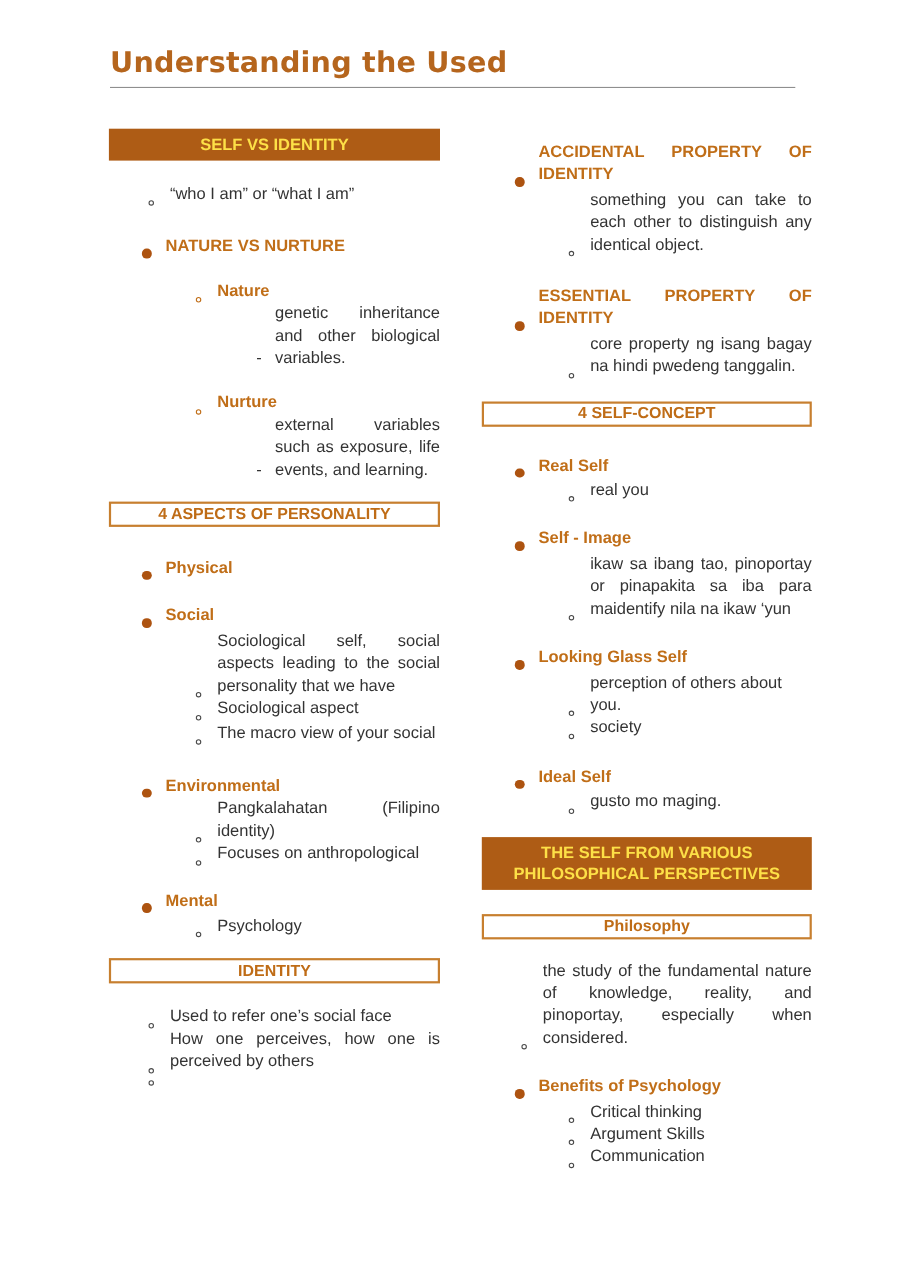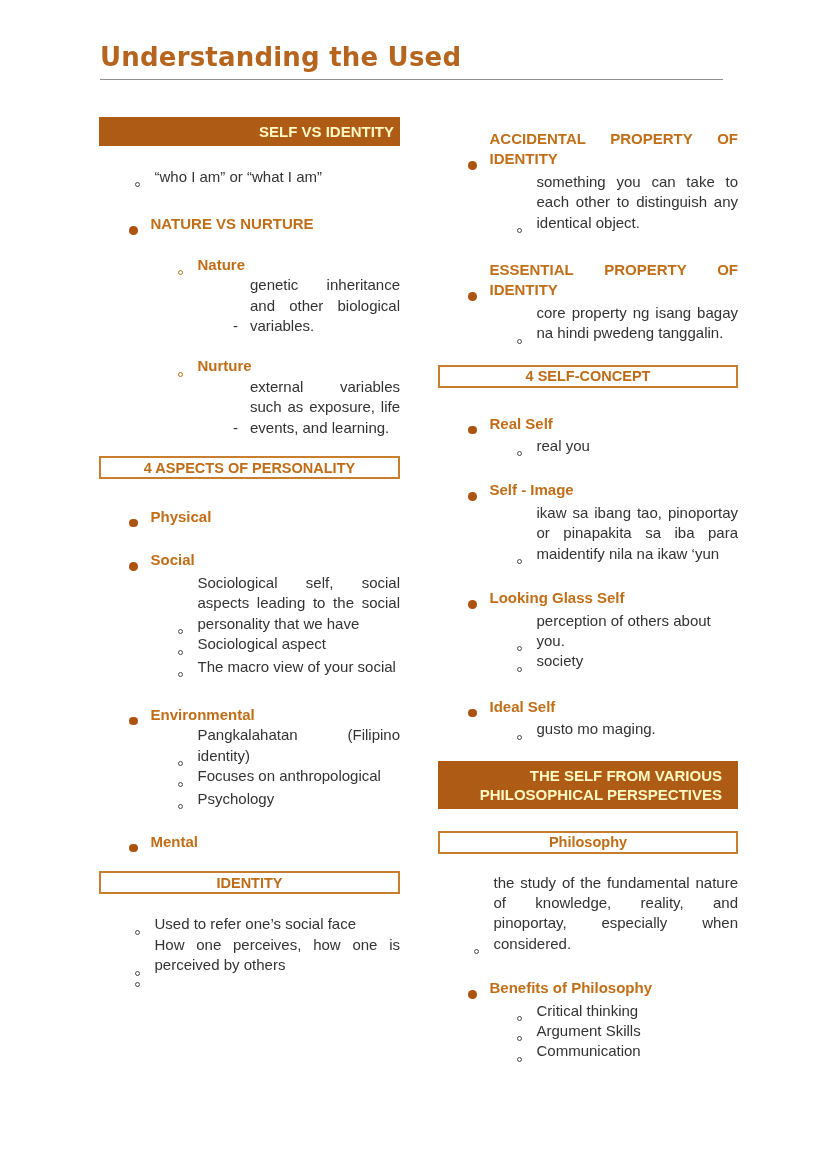--- a/index.html
+++ b/index.html
@@ -28,25 +28,25 @@
   }
 
   
   .cols { display: flex; margin-left: 99px; margin-top: 37px; }
   .col-left  { width: 301px; }
   .col-right { width: 300px; margin-left: 38px; }
 
   
   .banner {
     background: #ae5c15;
-    color: #fef9c3;
+    color: #fde047;
     font-weight: bold;
     font-size: 15px;
     line-height: 19px;
-    text-align: right;
+    text-align: center;
     padding: 5px 6px;
   }
 
   
   .boxhead {
     border: 2px solid #c77f2f;
     color: #bf6c16;
     font-weight: bold;
     font-size: 14.5px;
     line-height: 16px;
@@ -166,30 +166,30 @@
       <div class="li in2 just">
         <span class="blt b-hg"></span>
         <span class="txt">Pangkalahatan (Filipino identity)</span>
       </div>
 
       <div class="li in2">
         <span class="blt b-hg"></span>
         <span class="txt">Focuses on anthropological</span>
       </div>
 
+      <div class="li in1" style="margin-top:23px">
+        <span class="blt b-filled"></span>
+        <span class="txt oh">Mental</span>
+      </div>
+
       <div class="li in2" style="margin-top:2px">
         <span class="blt b-hg"></span>
         <span class="txt">Psychology</span>
       </div>
 
-      <div class="li in1" style="margin-top:23px">
-        <span class="blt b-filled"></span>
-        <span class="txt oh">Mental</span>
-      </div>
-
       <div class="boxhead" style="margin-top:19px">IDENTITY</div>
 
       <div class="li ing" style="margin-top:20px">
         <span class="blt b-hg"></span>
         <span class="txt">Used to refer one’s social face</span>
       </div>
 
       <div class="li ing just">
         <span class="blt b-hg"></span>
         <span class="txt">How one perceives, how one is perceived by others</span>
@@ -274,21 +274,21 @@
 
       <div class="boxhead" style="margin-top:22px">Philosophy</div>
 
       <div class="li ing just" style="margin-top:19px">
         <span class="blt b-hg"></span>
         <span class="txt">the study of the fundamental nature of knowledge, reality, and pinoportay, especially when considered.</span>
       </div>
 
       <div class="li in1" style="margin-top:24px">
         <span class="blt b-filled"></span>
-        <span class="txt oh">Benefits of Philosophy</span>
+        <span class="txt oh">Benefits of Psychology</span>
       </div>
 
       <div class="li in2" style="margin-top:2px">
         <span class="blt b-hg"></span>
         <span class="txt">Critical thinking</span>
       </div>
 
       <div class="li in2">
         <span class="blt b-hg"></span>
         <span class="txt">Argument Skills</span>

